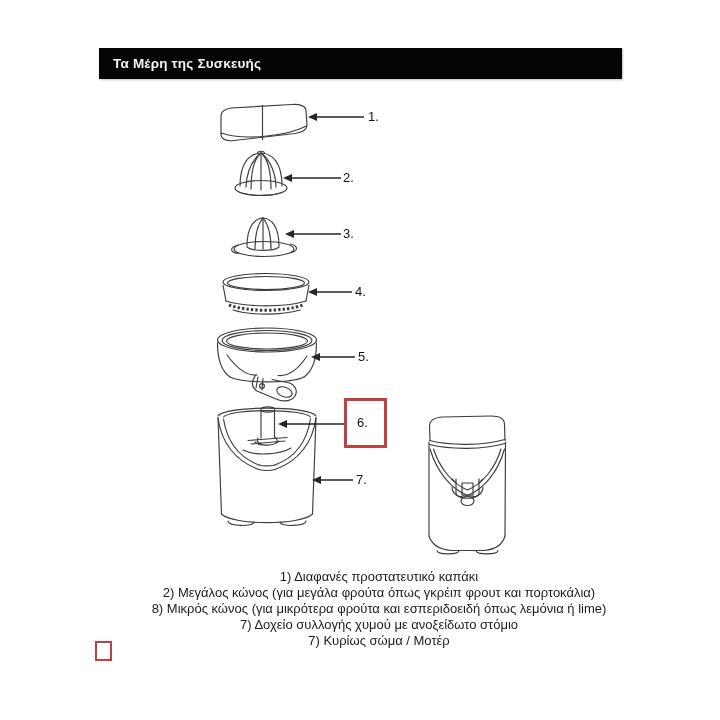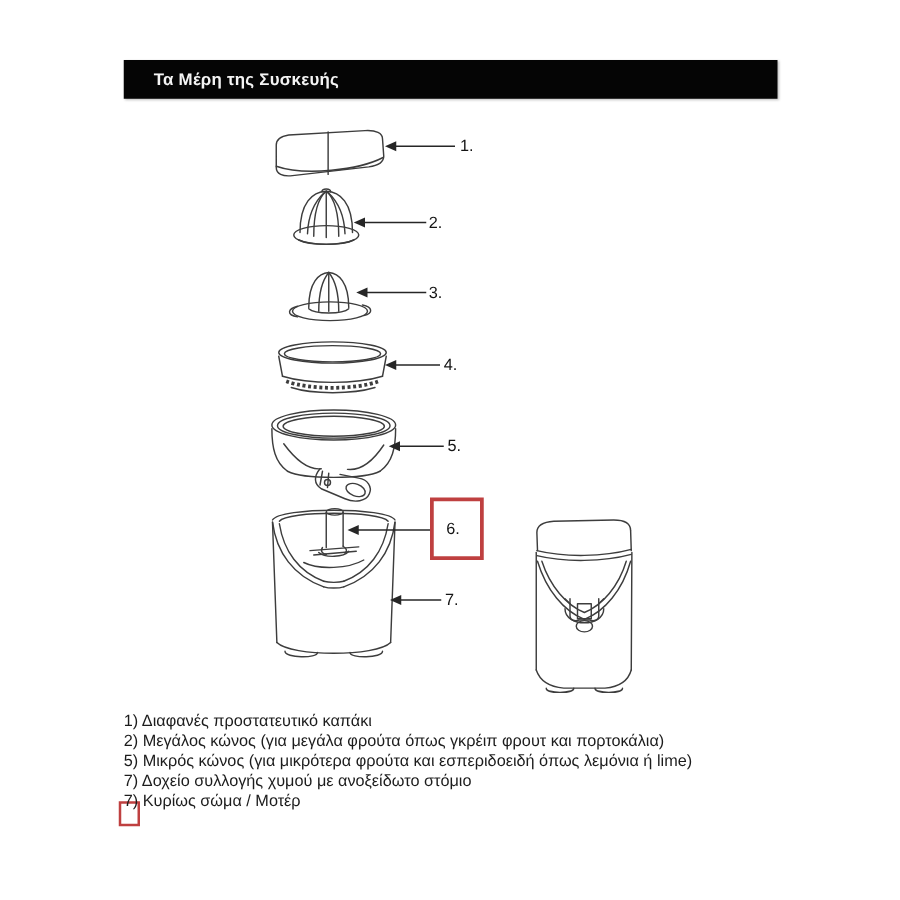--- a/index.html
+++ b/index.html
@@ -7,21 +7,21 @@
     width:720px;height:720px;position:relative;background:#ffffff;
     font-family:"Liberation Sans","DejaVu Sans",sans-serif;
     overflow:hidden;
   }
   .abs{position:absolute;}
   
   .header-bar{
     left:99px;top:48px;width:523px;height:31px;
     background:#050505;color:#f4f4f4;
     display:flex;align-items:center;
-    padding-left:24px;box-sizing:border-box;
+    padding-left:14px;box-sizing:border-box;
     font-size:13.5px;font-weight:bold;letter-spacing:0.2px;
     box-shadow:1px 1px 2px rgba(0,0,0,0.25);
   }
   
   svg.diagram{left:0;top:0;width:720px;height:720px;pointer-events:none;}
   svg.diagram *{vector-effect:non-scaling-stroke;}
   .ln{fill:none;stroke:#3d3d3d;stroke-width:1.15;stroke-linecap:round;stroke-linejoin:round;}
   .arrow-line{stroke:#262626;stroke-width:1.3;}
   .arrow-head{fill:#262626;stroke:none;}
   .serr{fill:none;stroke:#3d3d3d;stroke-width:3;stroke-dasharray:2.4 2.1;}
@@ -29,21 +29,21 @@
   .part-label{
     font-size:13px;color:#141414;line-height:13px;white-space:nowrap;
   }
   
   .hl-box{border-style:solid;border-color:#bf4040;box-sizing:border-box;background:transparent;}
   .hl-diagram{left:344px;top:398px;width:43px;height:50px;border-width:3px;}
   .hl-list{left:95px;top:641px;width:17px;height:20px;border-width:2px;}
   
   .parts-list{
     left:99px;top:569px;width:560px;
-    font-size:13px;color:#1c1c1c;line-height:16px;white-space:nowrap;
+    font-size:13px;color:#1c1c1c;line-height:16px;white-space:nowrap;text-align:center;
   }
 </style>
 </head>
 <body>
 
 <div class="abs header-bar">
   <span>Τα Μέρη της Συσκευής</span>
 </div>
 
 <svg class="abs diagram" viewBox="0 0 720 720" aria-hidden="true">
@@ -189,16 +189,16 @@
 <span class="abs part-label" style="left:358px;top:350px;">5.</span>
 <span class="abs part-label" style="left:357px;top:416px;">6.</span>
 <span class="abs part-label" style="left:356px;top:473px;">7.</span>
 
 <div class="abs hl-box hl-diagram"></div>
 <div class="abs hl-box hl-list"></div>
 
 <div class="abs parts-list">
   <div>1) Διαφανές προστατευτικό καπάκι</div>
   <div>2) Μεγάλος κώνος (για μεγάλα φρούτα όπως γκρέιπ φρουτ και πορτοκάλια)</div>
-  <div>5) Μικρός κώνος (για μικρότερα φρούτα και εσπεριδοειδή όπως λεμόνια ή lime)</div>
+  <div>8) Μικρός κώνος (για μικρότερα φρούτα και εσπεριδοειδή όπως λεμόνια ή lime)</div>
   <div>7) Δοχείο συλλογής χυμού με ανοξείδωτο στόμιο</div>
   <div>7) Κυρίως σώμα / Μοτέρ</div>
 </div>
 
 </body></html>

